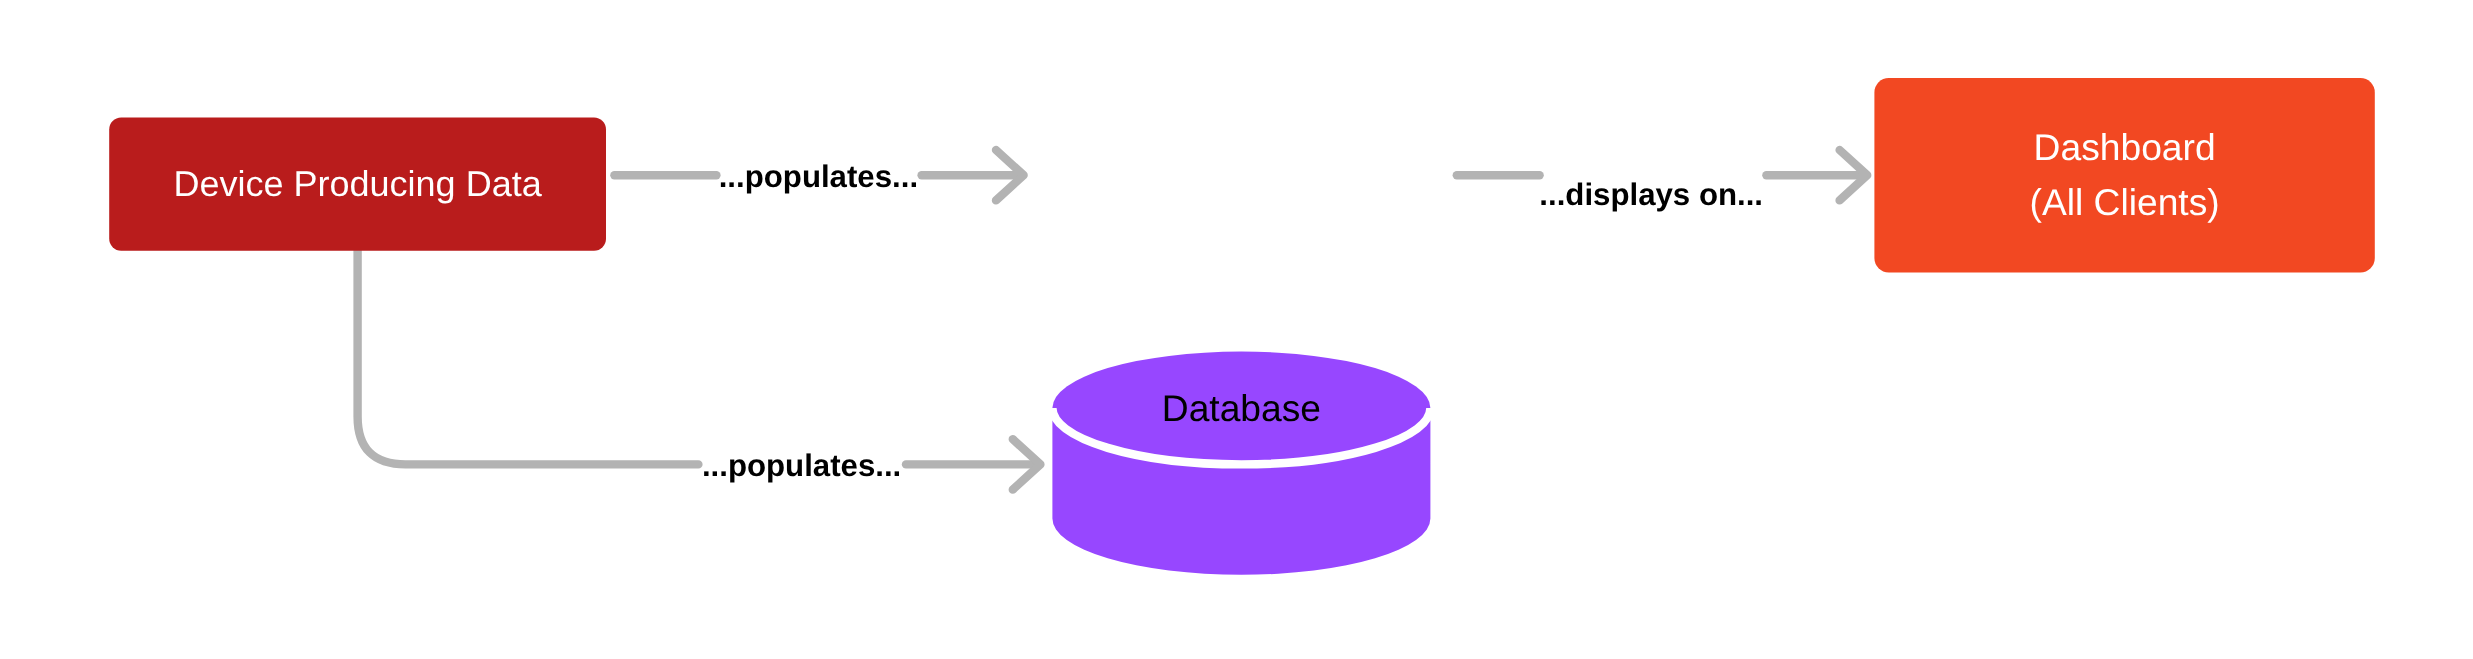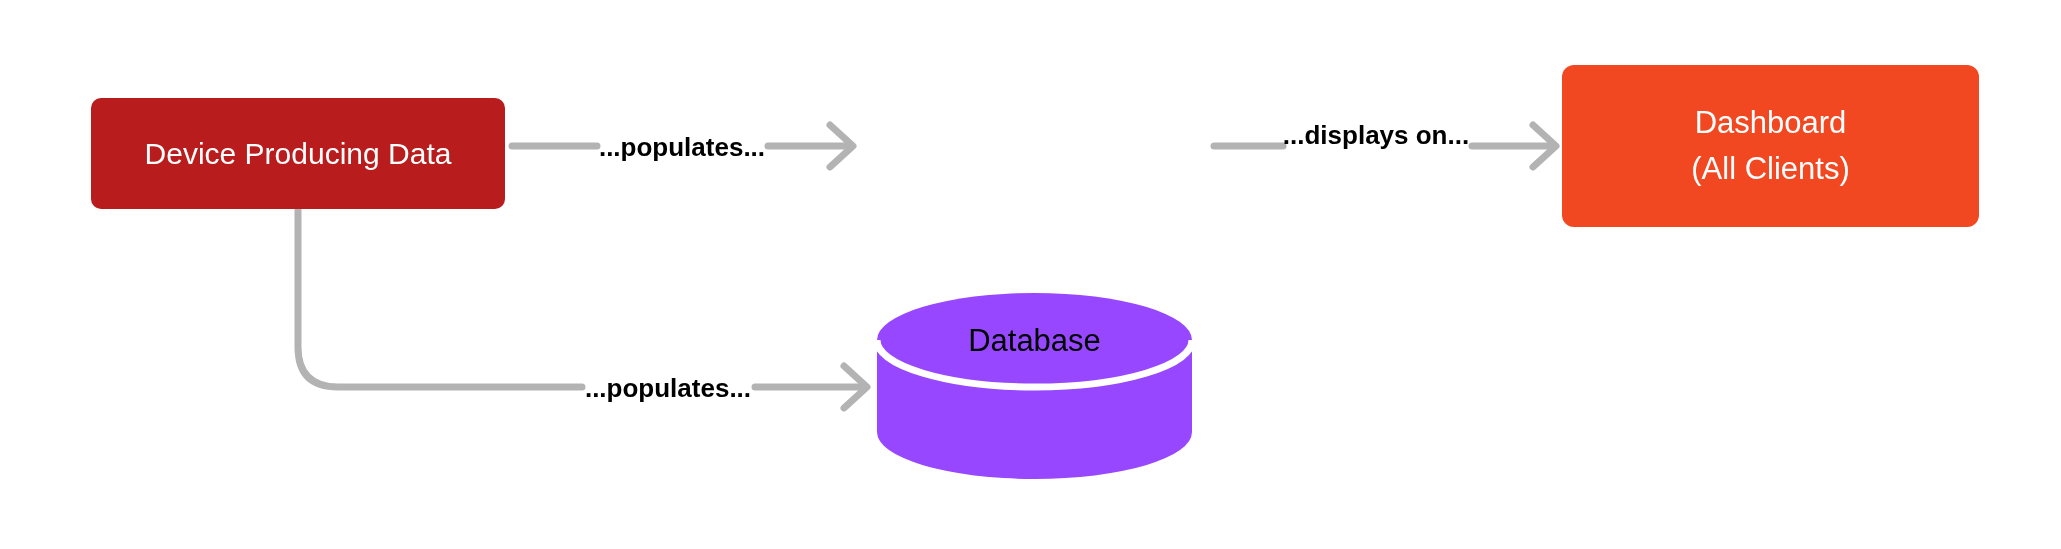--- a/index.html
+++ b/index.html
@@ -68,21 +68,21 @@
     position: absolute;
     width: 220px;
     text-align: center;
     font-size: 26px;
     line-height: 32px;
     color: #000000;
     font-weight: 700;
   }
 
   .edge-label-1 { left: 572px;  top: 131px; }
-  .edge-label-2 { left: 1266px; top: 119px; }
+  .edge-label-2 { left: 1266px; top: 146px; }
   .edge-label-3 { left: 558px;  top: 372px; }
 
   .db-label {
     position: absolute;
     left: 934px; top: 322px;
     width: 201px;
     text-align: center;
     font-size: 31px;
     line-height: 38px;
     color: #000000;

